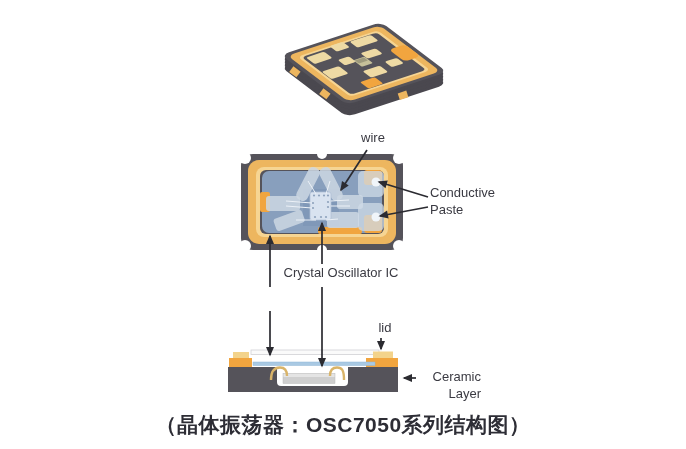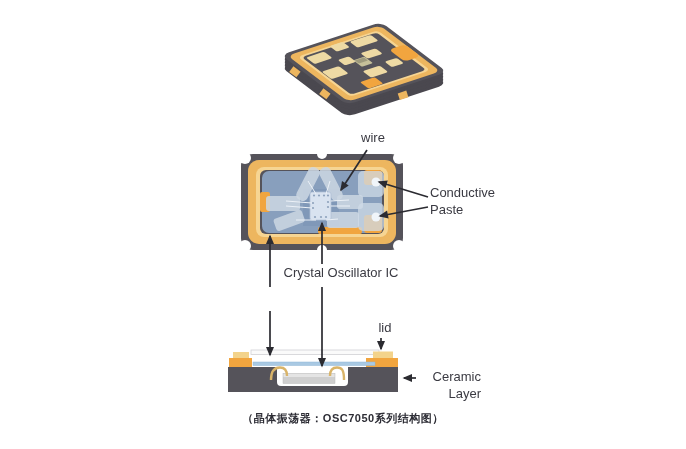--- a/index.html
+++ b/index.html
@@ -8,21 +8,21 @@
     font-family:"Liberation Sans",sans-serif;overflow:hidden;
   }
   .stage svg{position:absolute;left:0;top:0;}
   .lbl{
     position:absolute;font-size:13px;line-height:1.3;color:var(--text,#3a3a42);
     font-family:"Liberation Sans",sans-serif;
   }
   .lbl.center{text-align:center;}
   .caption{
     position:absolute;left:0;right:0;top:411px;text-align:center;
-    font-size:11px;font-weight:bold;letter-spacing:.5px;
+    font-size:21px;font-weight:bold;letter-spacing:.5px;
     color:var(--caption_text,#2d2d35);
     font-family:"Liberation Sans",sans-serif;
   }
   
   .f-dark{fill:var(--dark,#55535a);}
   .f-darkdeep{fill:var(--dark_deep,#4a484f);}
   .f-gold{fill:var(--gold,#edb65f);}
   .f-goldlight{fill:var(--gold_light,#f6d593);}
   .f-tan{fill:var(--tan,#eedaa4);}
   .f-orange{fill:var(--orange,#f1a53f);}

